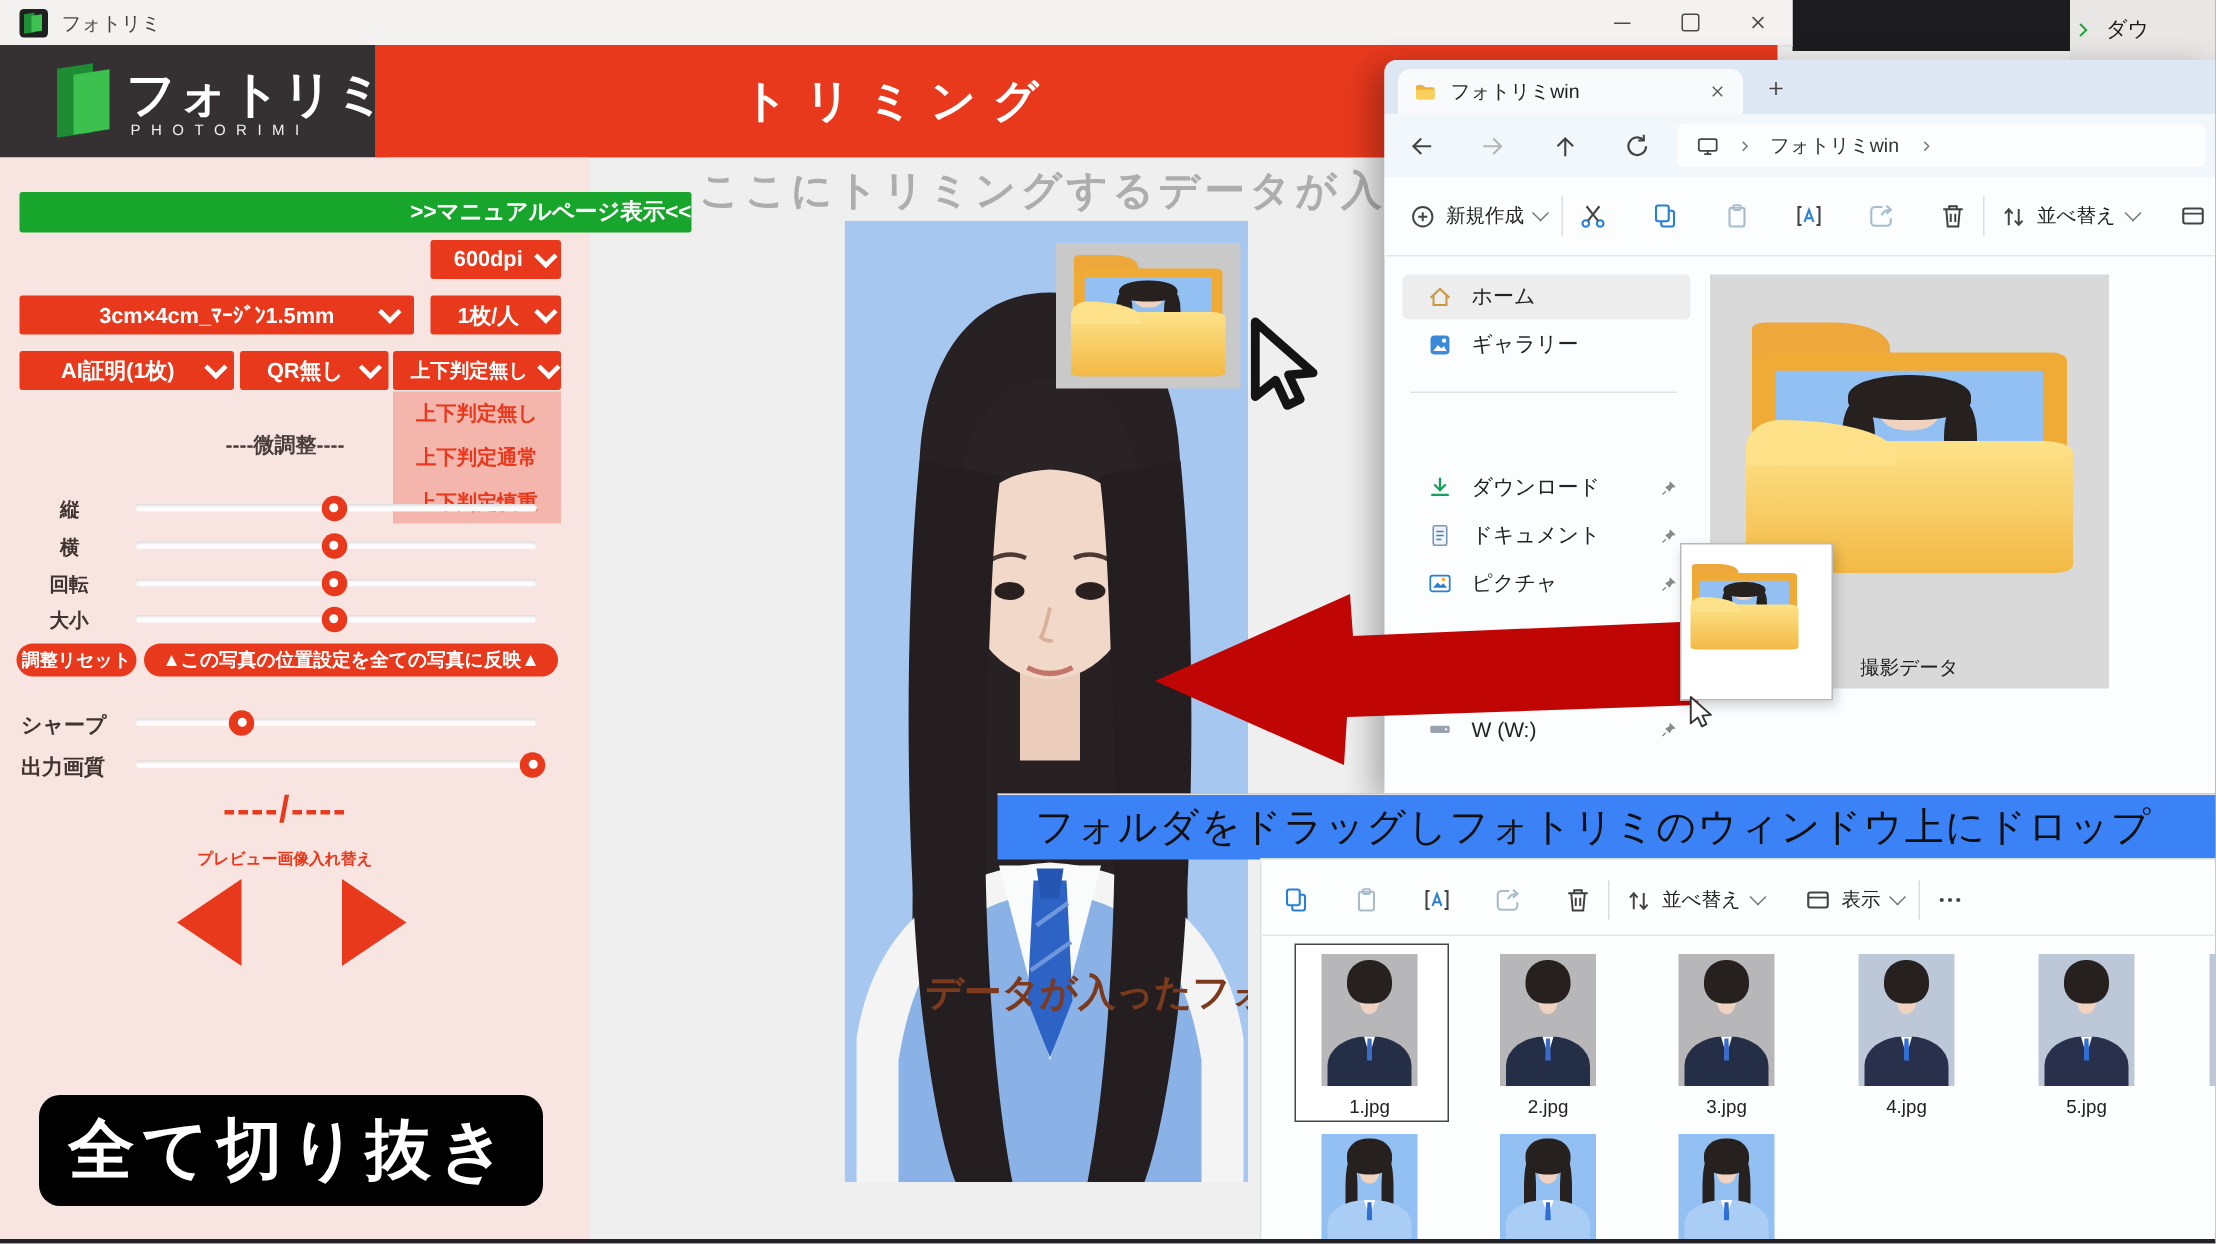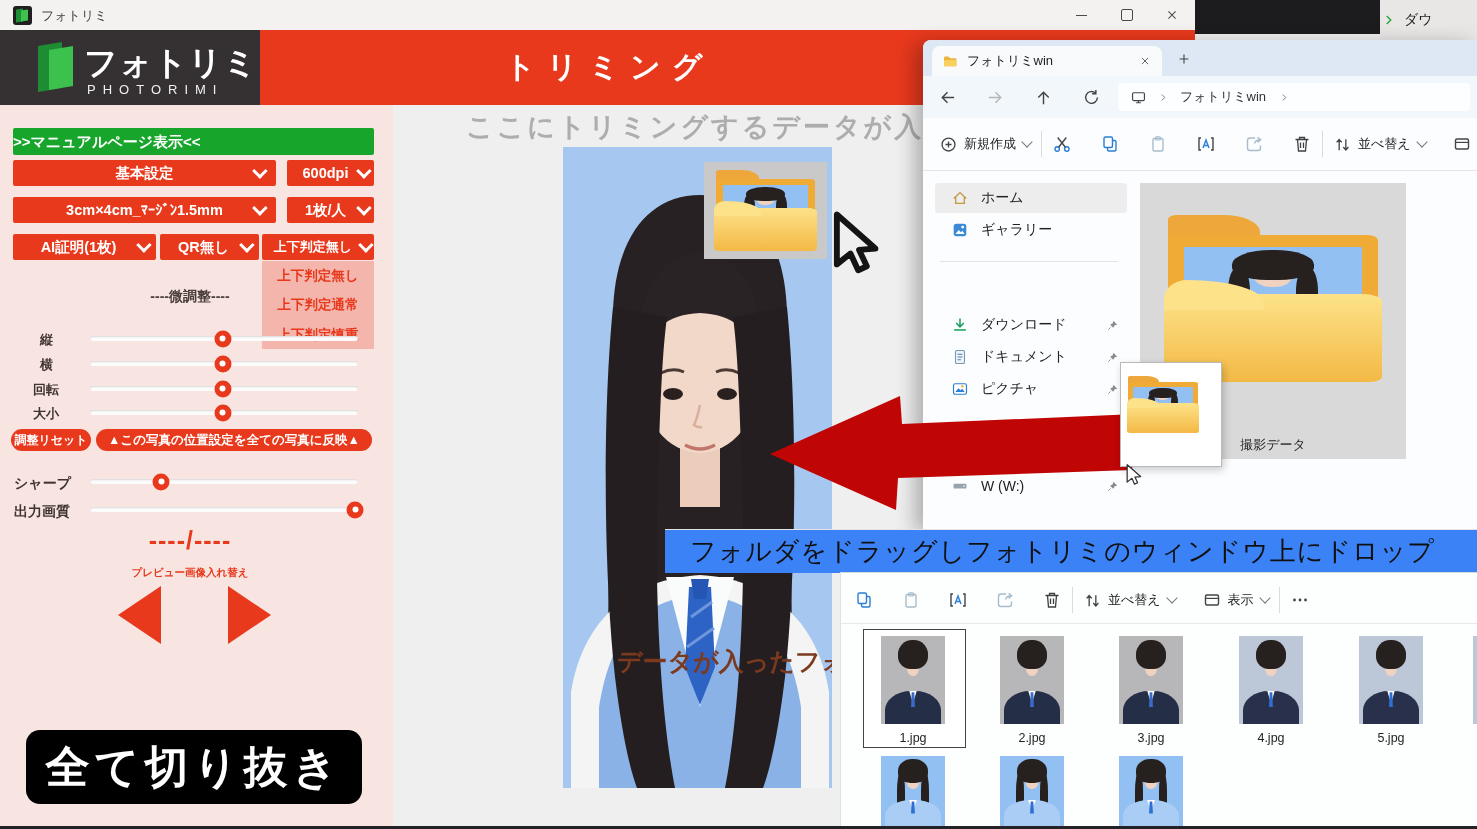--- a/index.html
+++ b/index.html
@@ -17,28 +17,28 @@
   .tb-title{left:41px;top:7px;font-size:13px;color:#444;}
   .wbtn{top:0;width:46px;height:30px;display:flex;align-items:center;justify-content:center;}
   .glyph-min{width:11px;height:0;border-top:1.6px solid #4a4a4a;}
   .glyph-max{width:10px;height:10px;border:1.4px solid #4a4a4a;border-radius:2px;}
 
   
   .hdr-dark{left:0;top:30px;width:260px;height:75px;background:#353132;}
   .lg1{left:38px;top:14px;width:24px;height:46px;background:#1d8c33;transform:skewY(-9deg);position:absolute;}
   .lg2{left:49px;top:18px;width:24px;height:40px;background:#3cc14e;transform:skewY(-9deg);position:absolute;}
   .lg-jp{position:absolute;left:84px;top:11px;font-size:33px;font-weight:bold;color:#fff;letter-spacing:1px;}
-  .lg-en{position:absolute;left:87px;top:52px;font-size:13px;color:#f0f0f0;letter-spacing:7px;}
-  .hdr-red{left:260px;top:30px;width:935px;height:75px;background:#e8391d;}
+  .lg-en{position:absolute;left:87px;top:52px;font-size:10px;color:#f0f0f0;letter-spacing:7px;}
+  .hdr-red{left:250px;top:30px;width:935px;height:75px;background:#e8391d;}
   .hdr-title{position:absolute;left:245px;top:17px;font-size:30px;font-weight:bold;color:#fff;letter-spacing:11px;}
 
   
   .panel{left:0;top:105px;width:393px;height:721px;background:#f8e5e2;}
-  .btn-green{left:13px;top:23px;width:361px;height:27px;background:#17a52b;color:#fff;font-weight:bold;
-             font-size:15px;text-align:left;line-height:27px;border-radius:2px;}
+  .btn-green{left:13px;top:23px;width:420px;height:27px;background:#17a52b;color:#fff;font-weight:bold;
+             font-size:15px;text-align:right;line-height:27px;border-radius:2px;padding-left:28px;}
   .rbtn{background:#e8391d;color:#fff;font-weight:bold;font-size:14.5px;text-align:center;border-radius:2px;
         display:flex;align-items:center;justify-content:center;}
   .chev{width:8px;height:8px;border-right:3px solid #fff;border-bottom:3px solid #fff;
         transform:rotate(45deg) translateY(-2px);position:absolute;right:12px;top:7px;}
   .menu{left:262px;top:156px;width:112px;height:88px;background:#f3b5ac;}
   .menu div{height:29.3px;line-height:29.3px;text-align:center;color:#e8391d;font-weight:bold;font-size:13.5px;}
   .finelab{left:90px;top:183px;width:200px;text-align:center;font-size:14px;font-weight:bold;color:#4a3f3c;}
   .sl-label{font-size:13px;font-weight:bold;color:#3f3430;}
   .track{position:absolute;height:5px;background:#fdfdfd;border-radius:3px;box-shadow:0 1px 2px rgba(0,0,0,.15) inset;}
   .knob{position:absolute;top:50%;width:17px;height:17px;background:#e8391d;border-radius:50%;
@@ -276,24 +276,20 @@
     <div class="lg-jp">フォトリミ</div>
     <div class="lg-en">PHOTORIMI</div>
   </div>
   <div class="abs hdr-red">
     <div class="hdr-title nowrap">トリミング</div>
   </div>
 
   <div class="abs panel">
     <div class="abs btn-green">&gt;&gt;マニュアルページ表示&lt;&lt;</div>
 
-    <div class="abs rbtn" style="left:13px;top:55px;width:263px;height:26px">
-      <span>基本設定</span>
-        <span class="chev"></span>
-      </div>
     <div class="abs rbtn" style="left:287px;top:55px;width:87px;height:26px">
       <span style="margin-right:10px">600dpi</span>
         <span class="chev" style="right:6px"></span>
       </div>
 
     <div class="abs rbtn" style="left:13px;top:92px;width:263px;height:26px">
       <span>3cm×4cm_ﾏｰｼﾞﾝ1.5mm</span>
         <span class="chev"></span>
       </div>
     <div class="abs rbtn" style="left:287px;top:92px;width:87px;height:26px">

